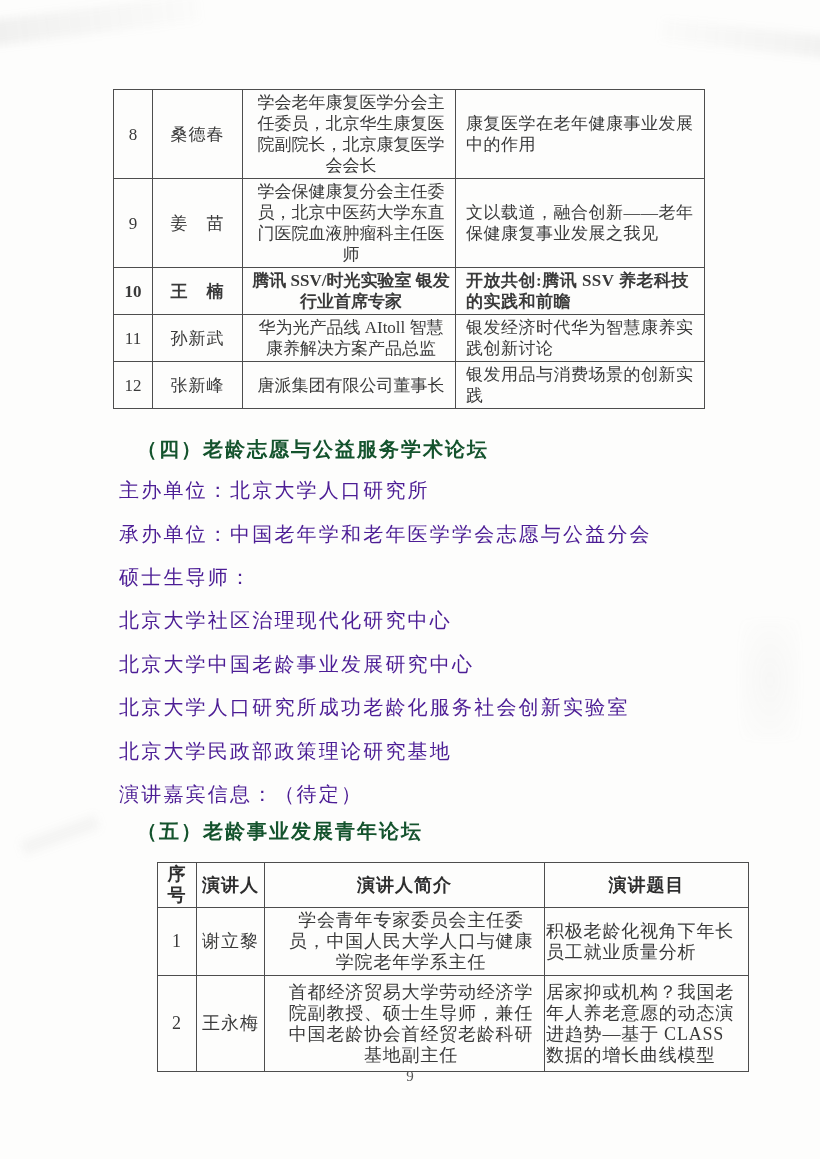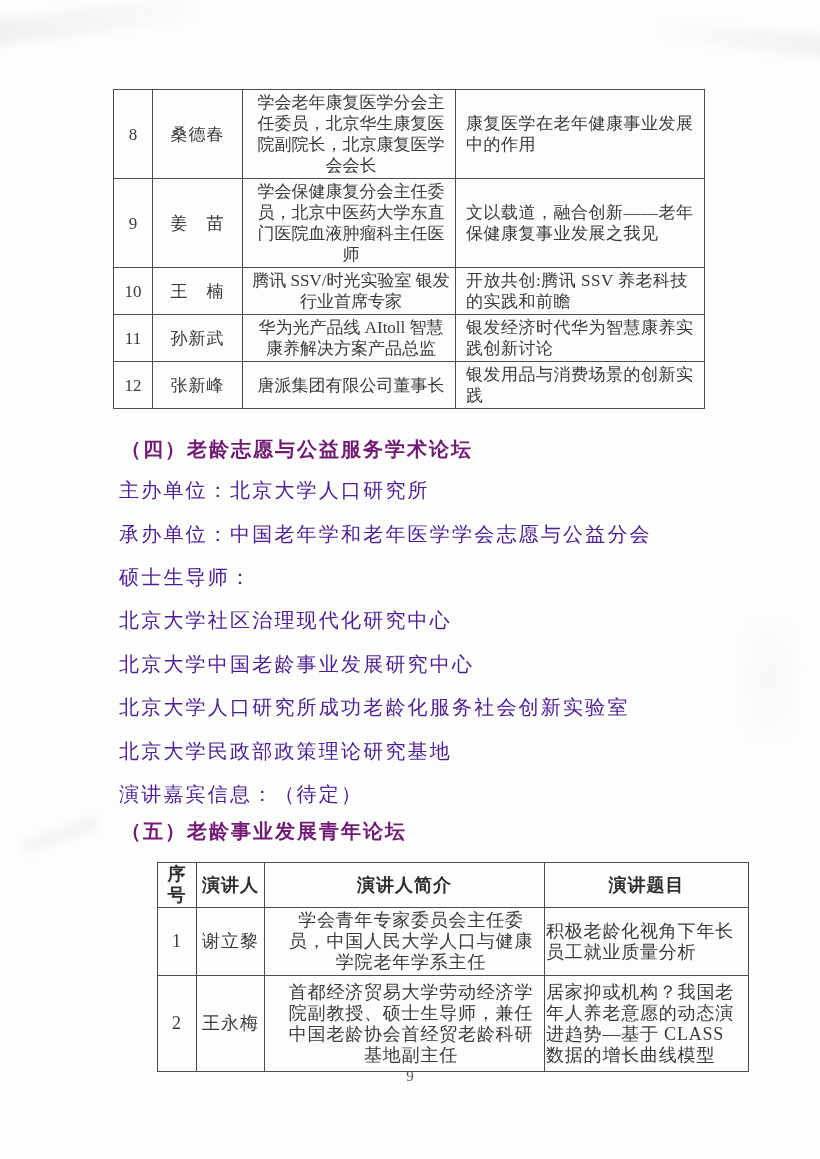--- a/index.html
+++ b/index.html
@@ -28,23 +28,23 @@
   .cell-name { text-align:center; letter-spacing:1px; }
   .cell-bio  { padding:2px 4px 2px 8px; text-align:center; }
   .cell-topic{ padding:2px 5px 2px 10px; text-align:left; letter-spacing:0.5px; }
   .t2 .cell-bio  { padding:2px 4px 2px 17px; }
   .t2 .cell-topic{ padding:2px 4px 2px 1px; letter-spacing:0.8px; }
 
   .t2 th { font-weight:bold; text-align:center; letter-spacing:1px; color:#2e2e2e; }
 
   
   .h-sec {
-    position:absolute; left:121px;
+    position:absolute; left:137px;
     font-size:20px; font-weight:bold; letter-spacing:2px;
-    color:#701a75; white-space:nowrap;
+    color:#14532d; white-space:nowrap;
   }
   .h4 { top:436px; }
   .h5 { top:818px; }
 
   .sec-lines {
     position:absolute; left:119px; top:469px;
     font-size:20px; letter-spacing:2.2px; color:#4c1d95;
   }
   .sec-line { height:43.4px; display:flex; align-items:center; white-space:nowrap; }
 
@@ -88,21 +88,21 @@
       <td class="cell-name">桑德春</td>
       <td class="cell-bio">学会老年康复医学分会主任委员，北京华生康复医院副院长，北京康复医学会会长</td>
       <td class="cell-topic">康复医学在老年健康事业发展中的作用</td>
     </tr>
     <tr style="height:68px;">
       <td class="cell-no">9</td>
       <td class="cell-name">姜　苗</td>
       <td class="cell-bio">学会保健康复分会主任委员，北京中医药大学东直门医院血液肿瘤科主任医师</td>
       <td class="cell-topic">文以载道，融合创新——老年保健康复事业发展之我见</td>
     </tr>
-    <tr style="height:45px;">
+    <tr style="height:45px;font-weight:bold;">
       <td class="cell-no">10</td>
       <td class="cell-name">王　楠</td>
       <td class="cell-bio">腾讯 SSV/时光实验室 银发行业首席专家</td>
       <td class="cell-topic">开放共创:腾讯 SSV 养老科技的实践和前瞻</td>
     </tr>
     <tr style="height:45px;">
       <td class="cell-no">11</td>
       <td class="cell-name">孙新武</td>
       <td class="cell-bio">华为光产品线 AItoll 智慧康养解决方案产品总监</td>
       <td class="cell-topic">银发经济时代华为智慧康养实践创新讨论</td>

